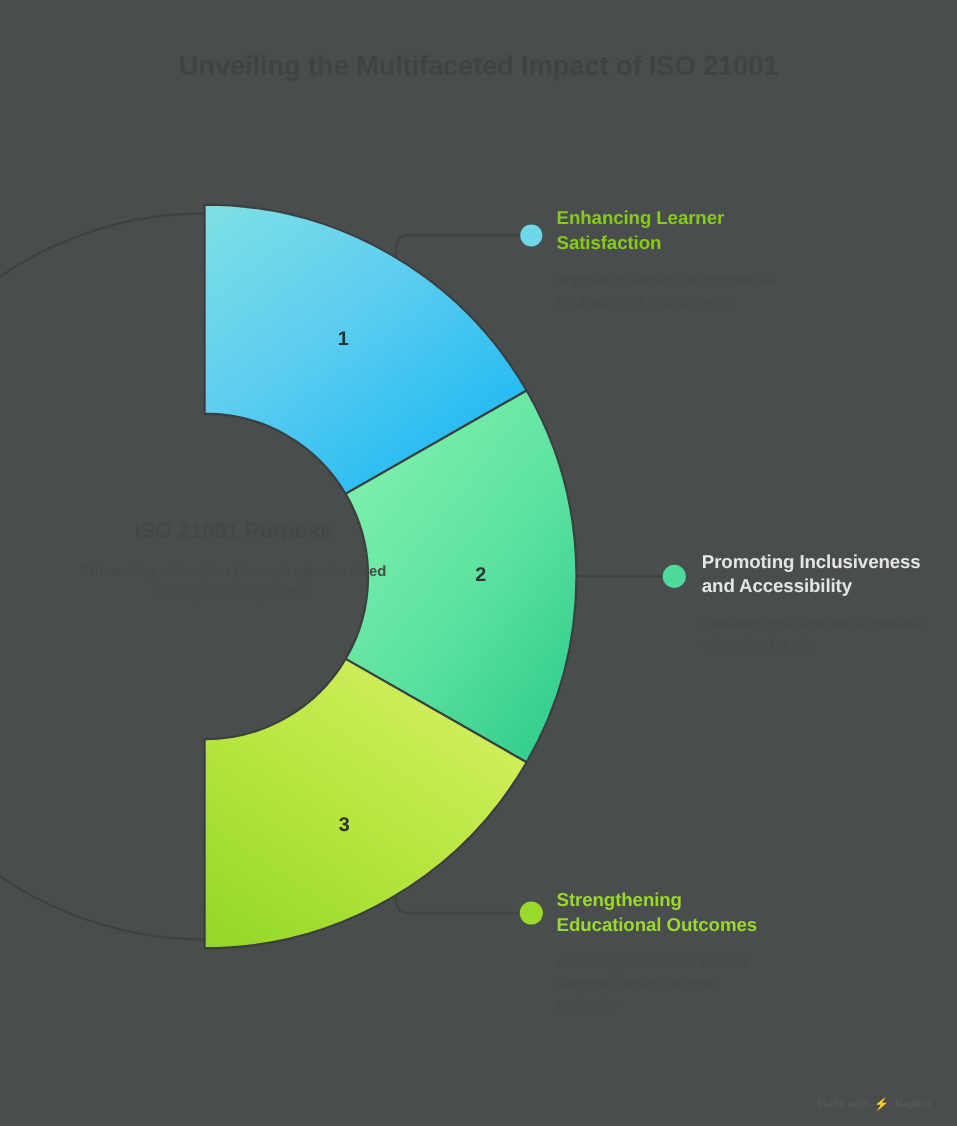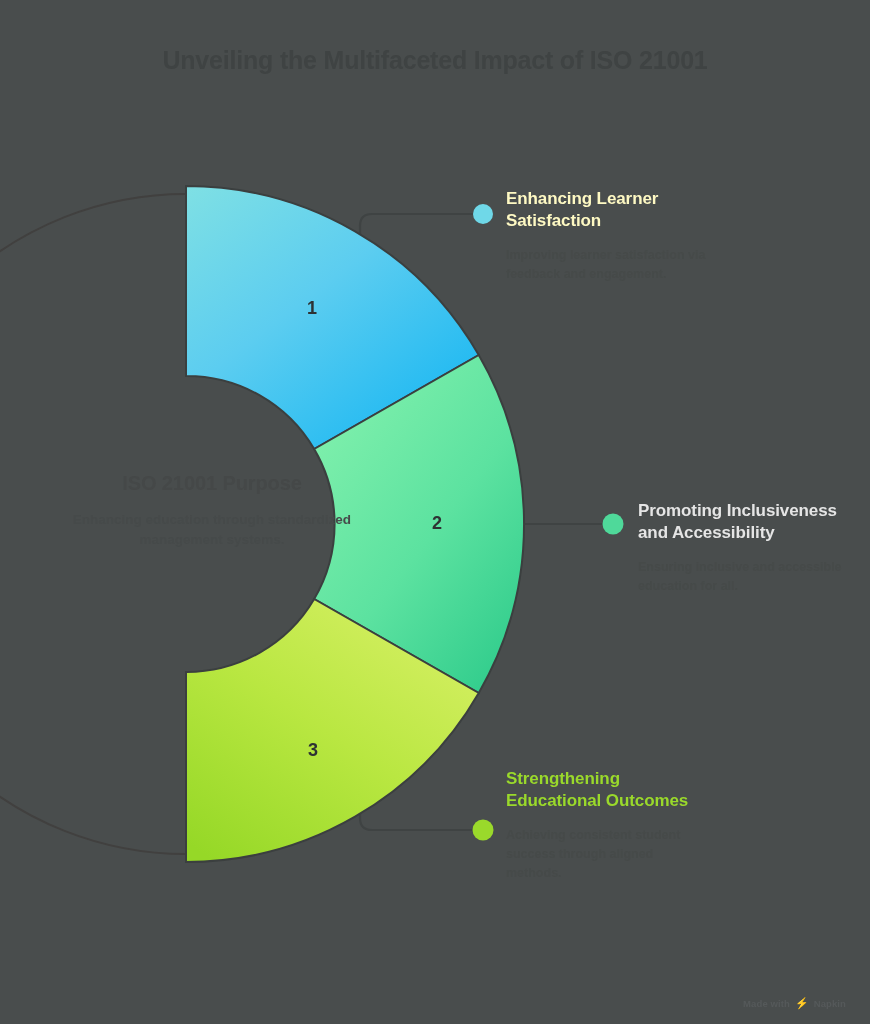--- a/index.html
+++ b/index.html
@@ -62,24 +62,24 @@
     letter-spacing: -0.1px;
   }
   .callout-desc {
     margin-top: 13px;
     font-size: 12.5px;
     font-weight: bold;
     line-height: 1.52;
     color: #464a49;
   }
   #c1 { left: 506px; top: 188px; width: 200px; }
-  #c1 .callout-title { color: #fef9c3; }
+  #c1 .callout-title { color: #84cc16; }
   #c2 { left: 638px; top: 500px; width: 205px; }
   #c2 .callout-title { color: #e5e5e5; }
-  #c3 { left: 506px; top: 768px; width: 195px; }
+  #c3 { left: 506px; top: 808px; width: 195px; }
   #c3 .callout-title { color: #9ad92b; }
   .seg-num {
     position: absolute;
     font-size: 18px;
     font-weight: bold;
     color: #2e3234;
     transform: translate(-50%, -50%);
   }
   .footer-mark {
     position: absolute;

